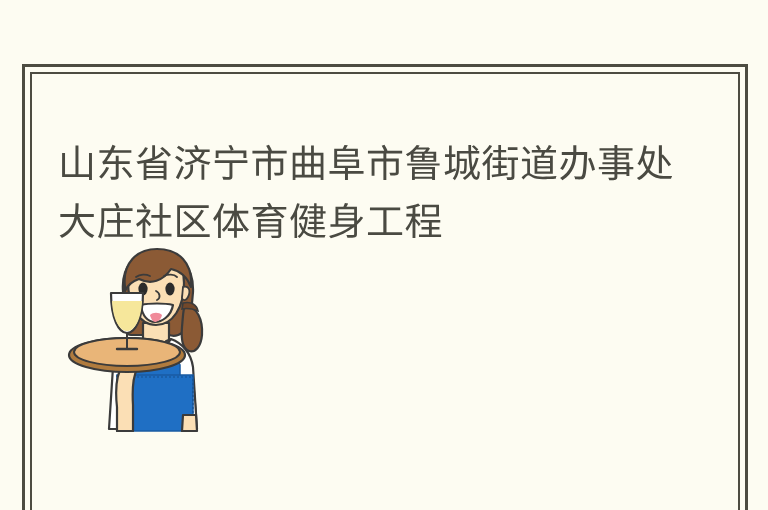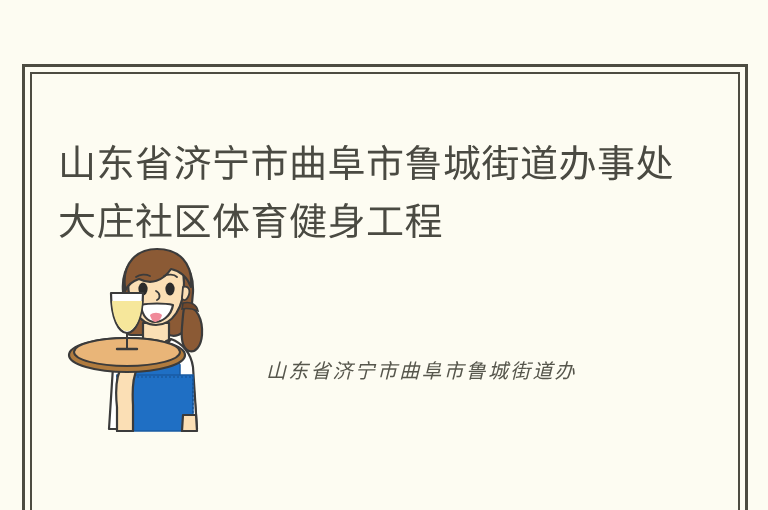--- a/index.html
+++ b/index.html
@@ -157,18 +157,17 @@
           <path d="M62 102 L62 86" fill="none" stroke="#3b3b3b" stroke-width="2"></path>
           <path d="M52 102 L72 102" fill="none" stroke="#3b3b3b" stroke-width="2.4" stroke-linecap="round"></path>
           <path d="M46 46 L78 46 C78 72 70 86 62 86 C54 86 46 72 46 46 Z" fill="#ffffff" stroke="#3b3b3b" stroke-width="2.2" stroke-linejoin="round"></path>
           <path d="M47 54 L77 54 C76 74 69 84 62 84 C55 84 48 74 47 54 Z" fill="#f6e79b"></path>
 
           <path d="M118 168 L131 168 L132 184 L117 184 Z" fill="#fbdfb5" stroke="#3b3b3b" stroke-width="2.2" stroke-linejoin="round"></path>
         </svg>
       </div>
 
       <div id="caption-block">
-        <span class="caption-line">山东省济宁市曲阜市鲁城街道办</span>
       </div>
 
     </div>
   </div>
 </div>
 
 </body></html>

